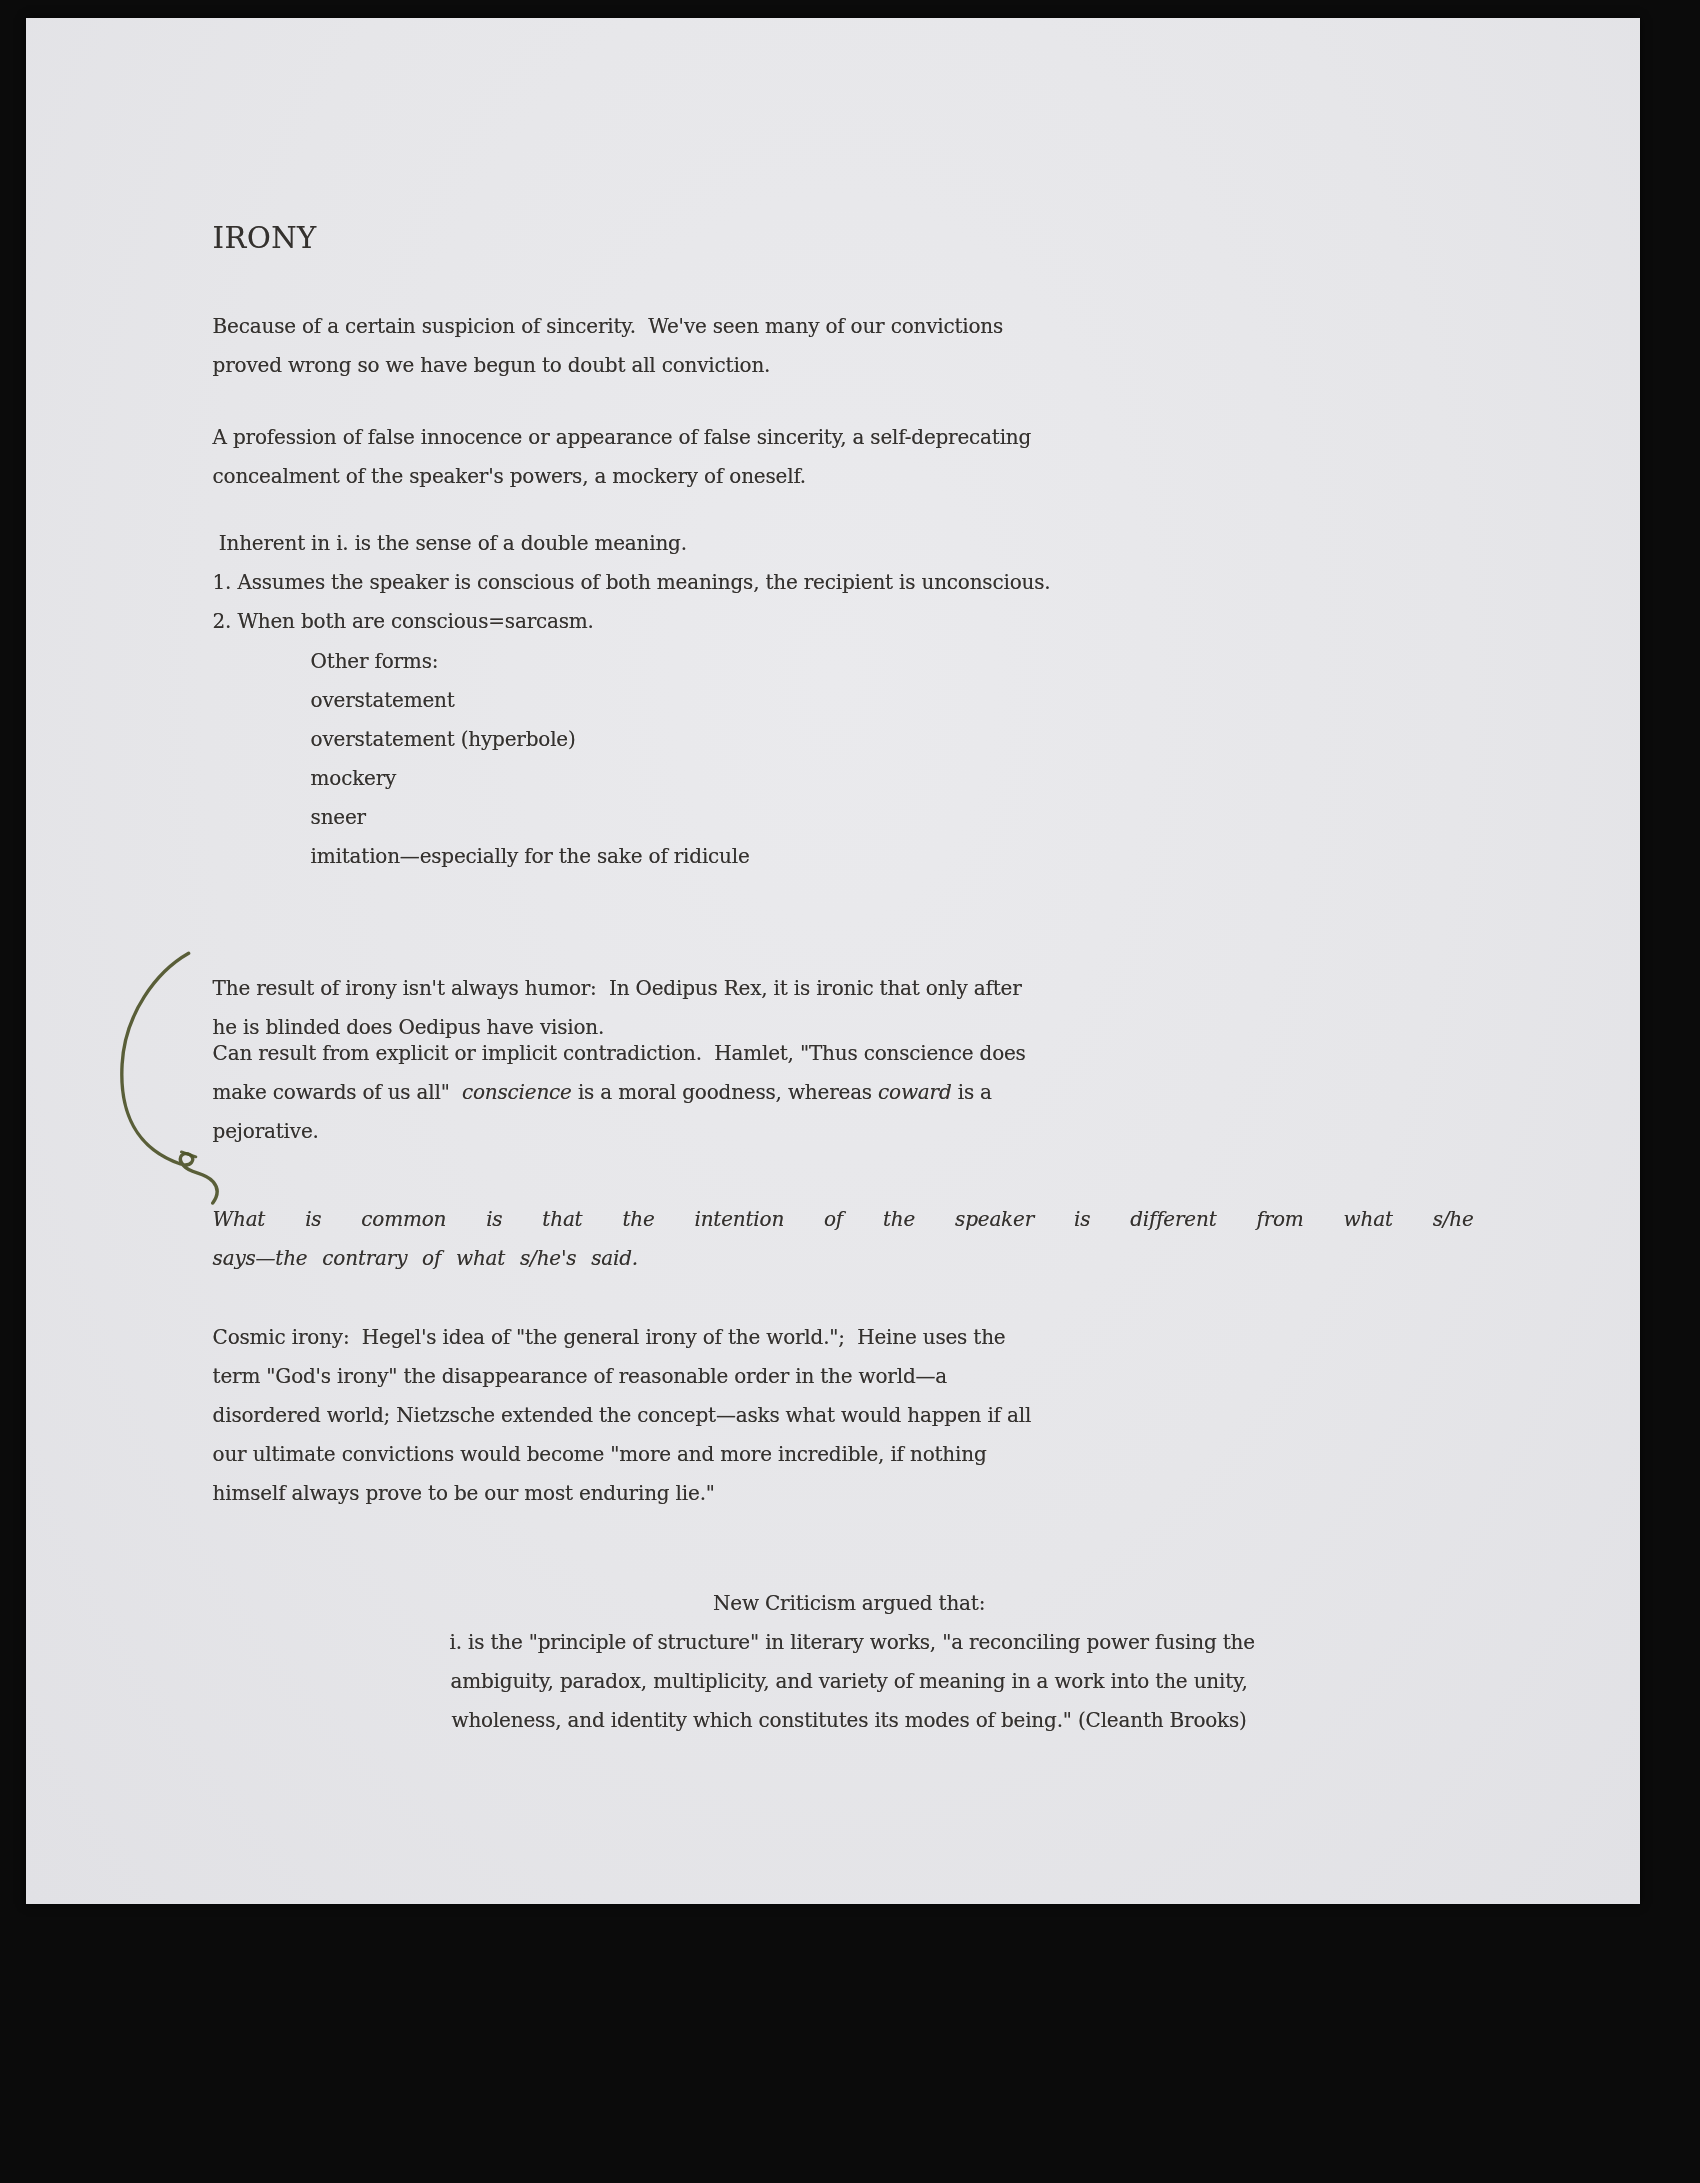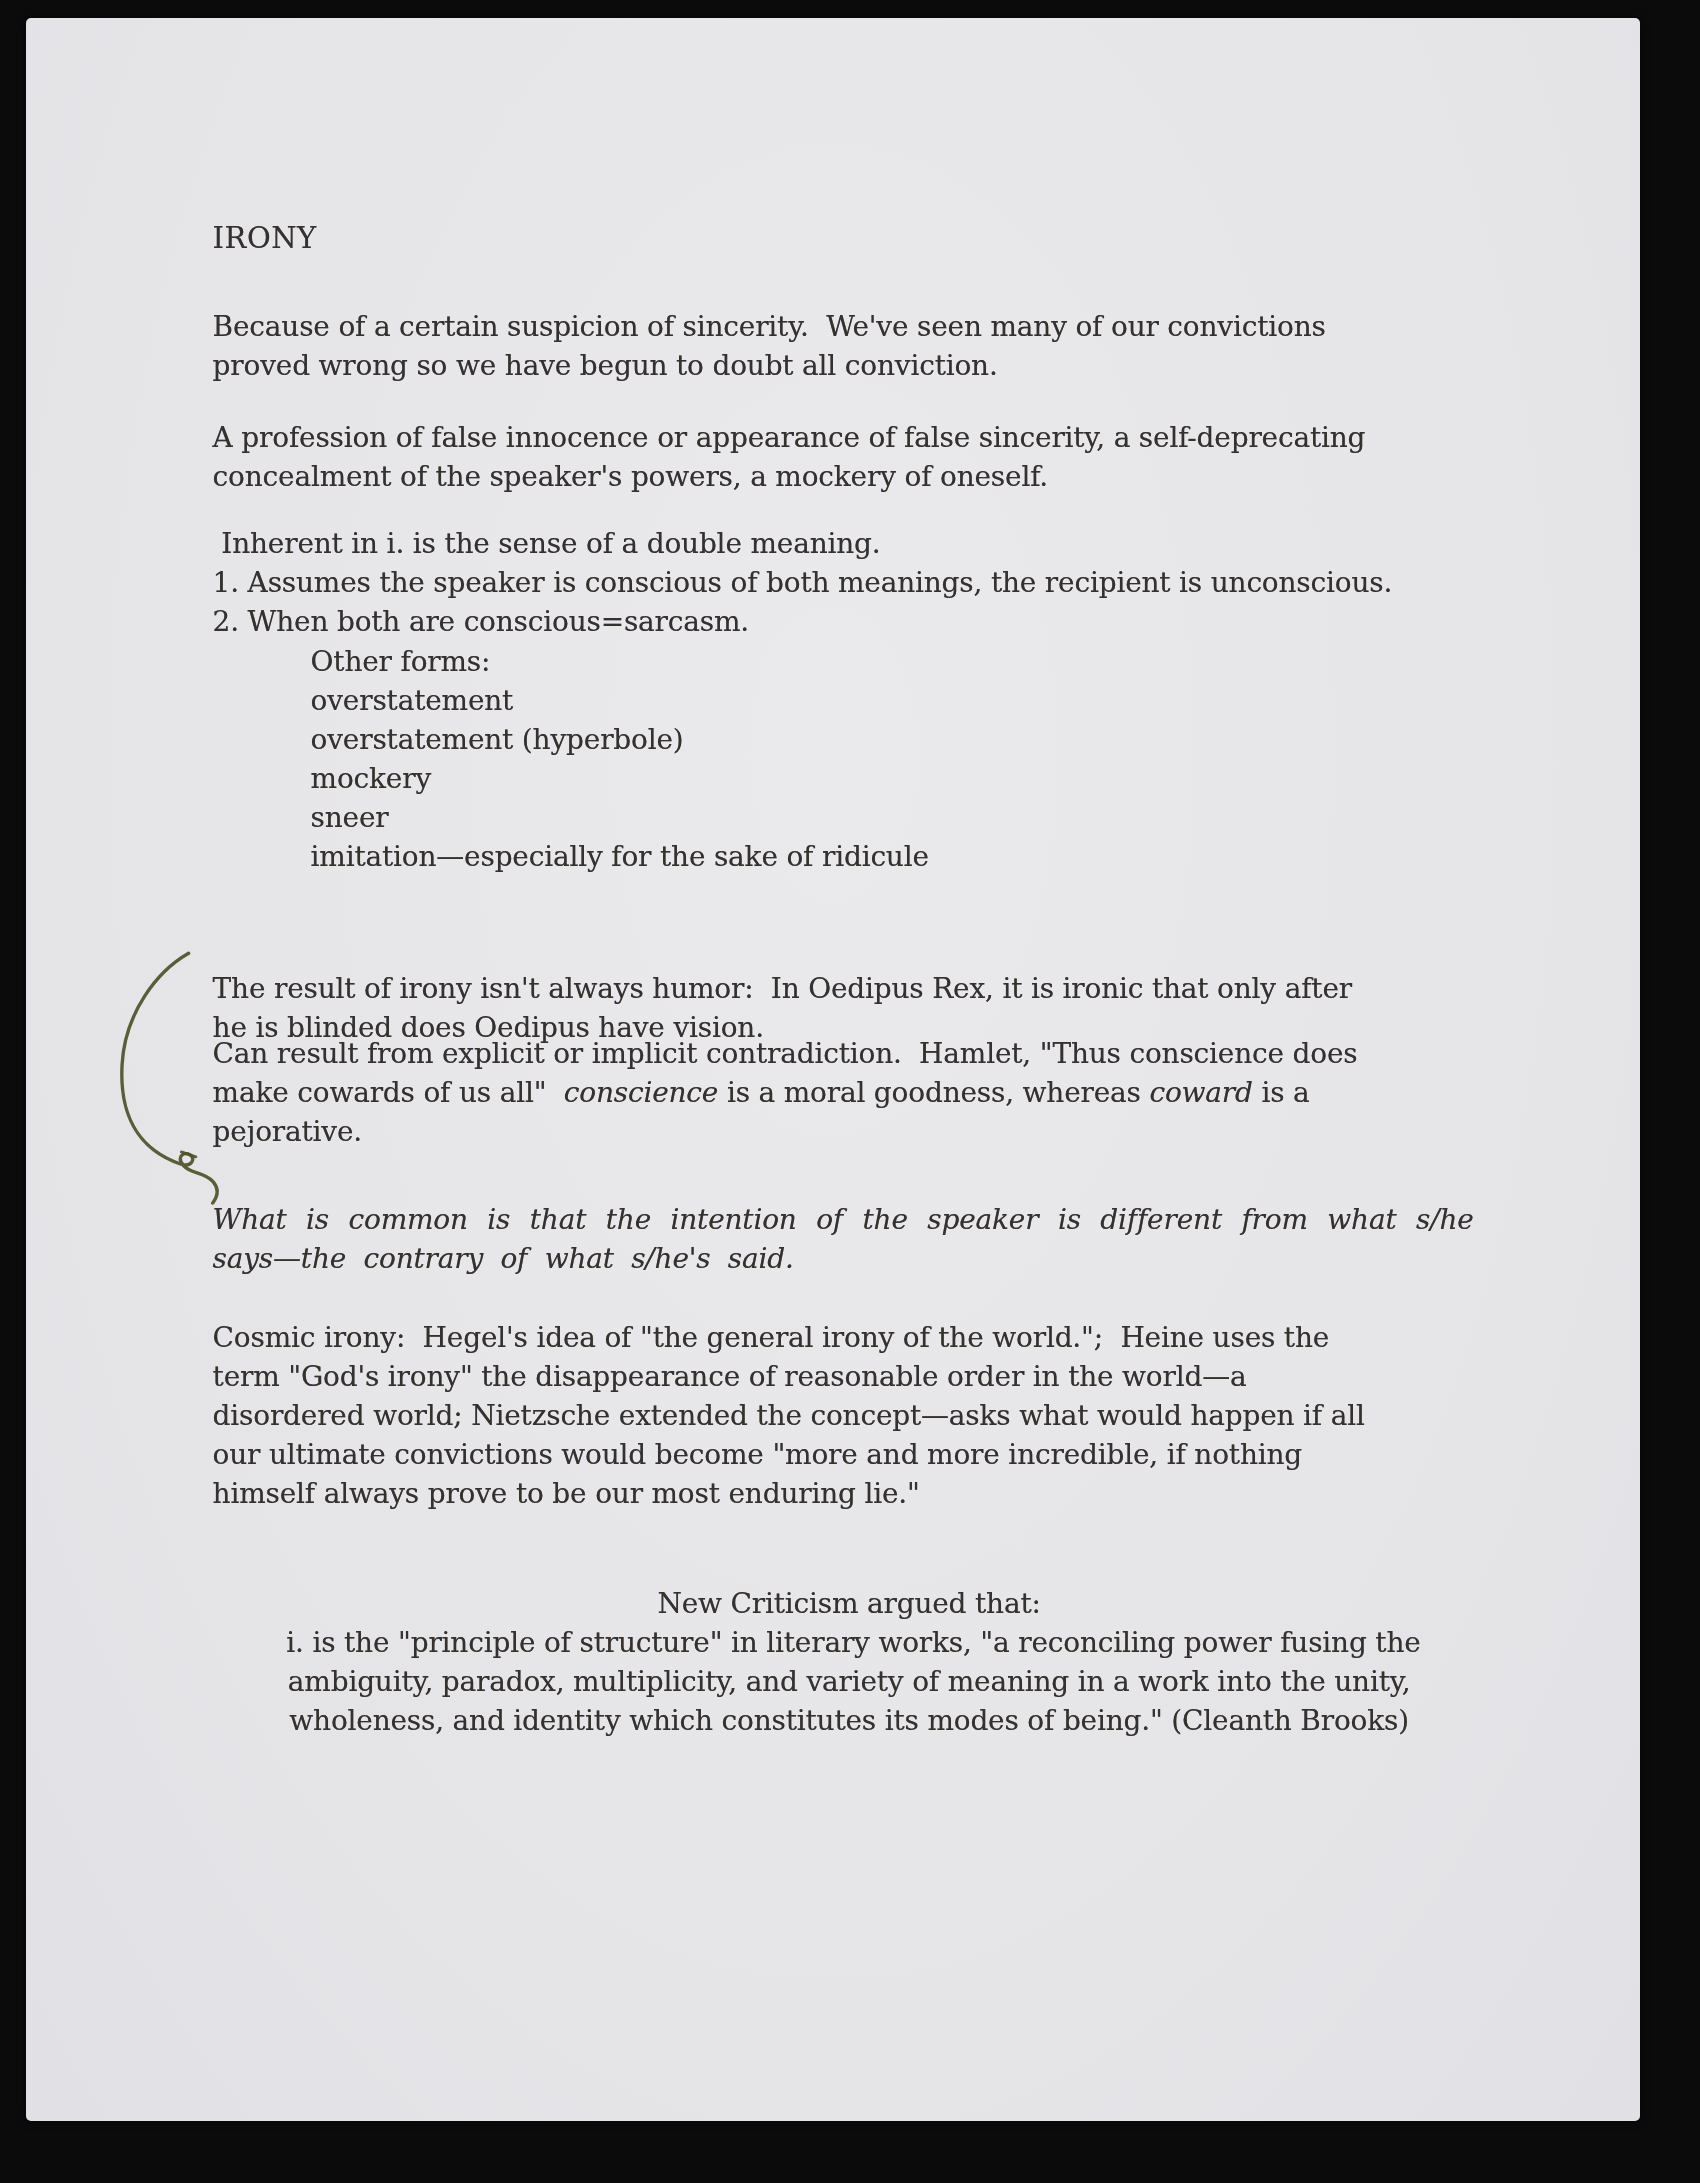--- a/index.html
+++ b/index.html
@@ -13,31 +13,31 @@
     height: 2183px;
     background: #0b0b0b;
     overflow: hidden;
     font-family: "DejaVu Serif", "Liberation Serif", serif;
   }
   .paper {
     position: absolute;
     left: 25.6px;
     top: 18.3px;
     width: 1614px;
-    height: 2103px;
+    height: 1886px;
     background: radial-gradient(ellipse at 50% 35%, #eaeaed 0%, #e6e6e9 55%, #e1e1e5 100%);
-    border-radius: 5px;
+    border-radius: 0;
     box-shadow: 0 0 8.7px rgba(0,0,0,0.65);
   }
   .tblock {
     position: absolute;
     left: 187px;
     width: 1273px;
     color: #34312e;
-    font-size: 28px;
+    font-size: 20px;
     line-height: 39px;
     letter-spacing: -0.2px;
     text-shadow: 0 0 0.5px rgba(52,49,46,0.55);
   }
   .tblock .line {
     white-space: pre;
   }
   .title {
     font-size: 29px;
     letter-spacing: 0.5px;

